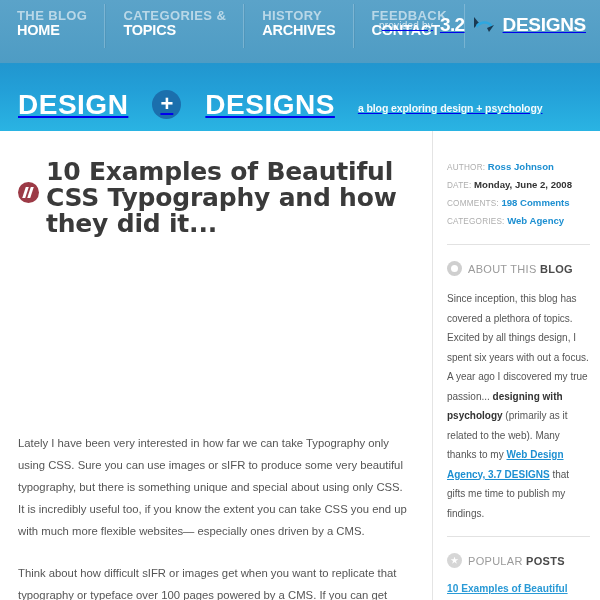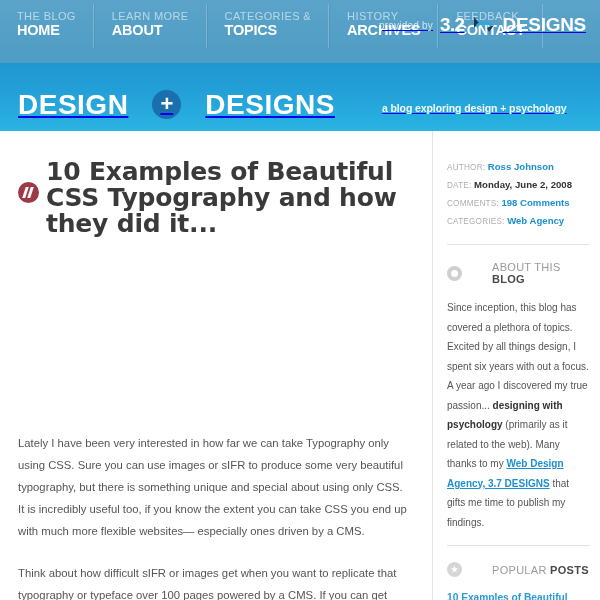--- a/index.html
+++ b/index.html
@@ -38,24 +38,24 @@
     border-left: 1px solid rgba(0,0,0,0.05);
     color: #fff;
     text-decoration: none;
     display: block;
     height: 44px;
   }
   .nav-item:first-child { border-left: none; }
 
   .nav-kicker {
     display: block;
-    font-size: 11px;
+    font-size: 13px;
     letter-spacing: 0.4px;
     color: rgba(255,255,255,0.58);
-    font-weight: normal;
+    font-weight: bold;
     text-transform: uppercase;
     line-height: 10px;
   }
   .nav-label {
     display: block;
     font-size: 14.5px;
     font-weight: bold;
     color: #ffffff;
     letter-spacing: -0.2px;
     line-height: 18px;
@@ -121,21 +121,20 @@
     text-align: center;
     margin: 0 1px;
     flex: none;
   }
   .logo-tagline {
     font-size: 10.5px;
     font-weight: bold;
     color: rgba(255,255,255,0.95);
     padding-bottom: 5px;
     letter-spacing: -0.1px;
-    margin-left: 24px;
   }
 
   
   .page {
     display: flex;
     width: 600px;
     padding: 0;
   }
 
   .content {
@@ -255,21 +254,20 @@
     width: 8px; height: 8px;
     background: #ffffff;
     border-radius: 1px;
     clip-path: polygon(50% 0%, 61% 35%, 98% 35%, 68% 57%, 79% 91%, 50% 70%, 21% 91%, 32% 57%, 2% 35%, 39% 35%);
   }
   .sb-heading-text {
     font-size: 11px;
     color: #9a9a9a;
     letter-spacing: 0.3px;
     text-transform: uppercase;
-    margin-left: 24px;
   }
   .sb-heading-text b { color: #4a4a4a; }
 
   .sb-para {
     font-size: 10px;
     line-height: 19.5px;
     color: #555555;
   }
   .sb-para b { color: #333333; }
   .sb-link {
@@ -291,24 +289,20 @@
 </style>
 </head>
 <body>
 
 <header class="site-header">
 
   <nav class="nav-bar">
     <a class="nav-item" href="#">
       <span class="nav-kicker">THE BLOG</span>
       <span class="nav-label">HOME</span>
-    </a>
-    <a class="nav-item" href="#">
-      <span class="nav-kicker">LEARN MORE</span>
-      <span class="nav-label">ABOUT</span>
     </a>
     <a class="nav-item" href="#">
       <span class="nav-kicker">CATEGORIES &amp;</span>
       <span class="nav-label">TOPICS</span>
     </a>
     <a class="nav-item" href="#">
       <span class="nav-kicker">HISTORY</span>
       <span class="nav-label">ARCHIVES</span>
     </a>
     <a class="nav-item" href="#">

